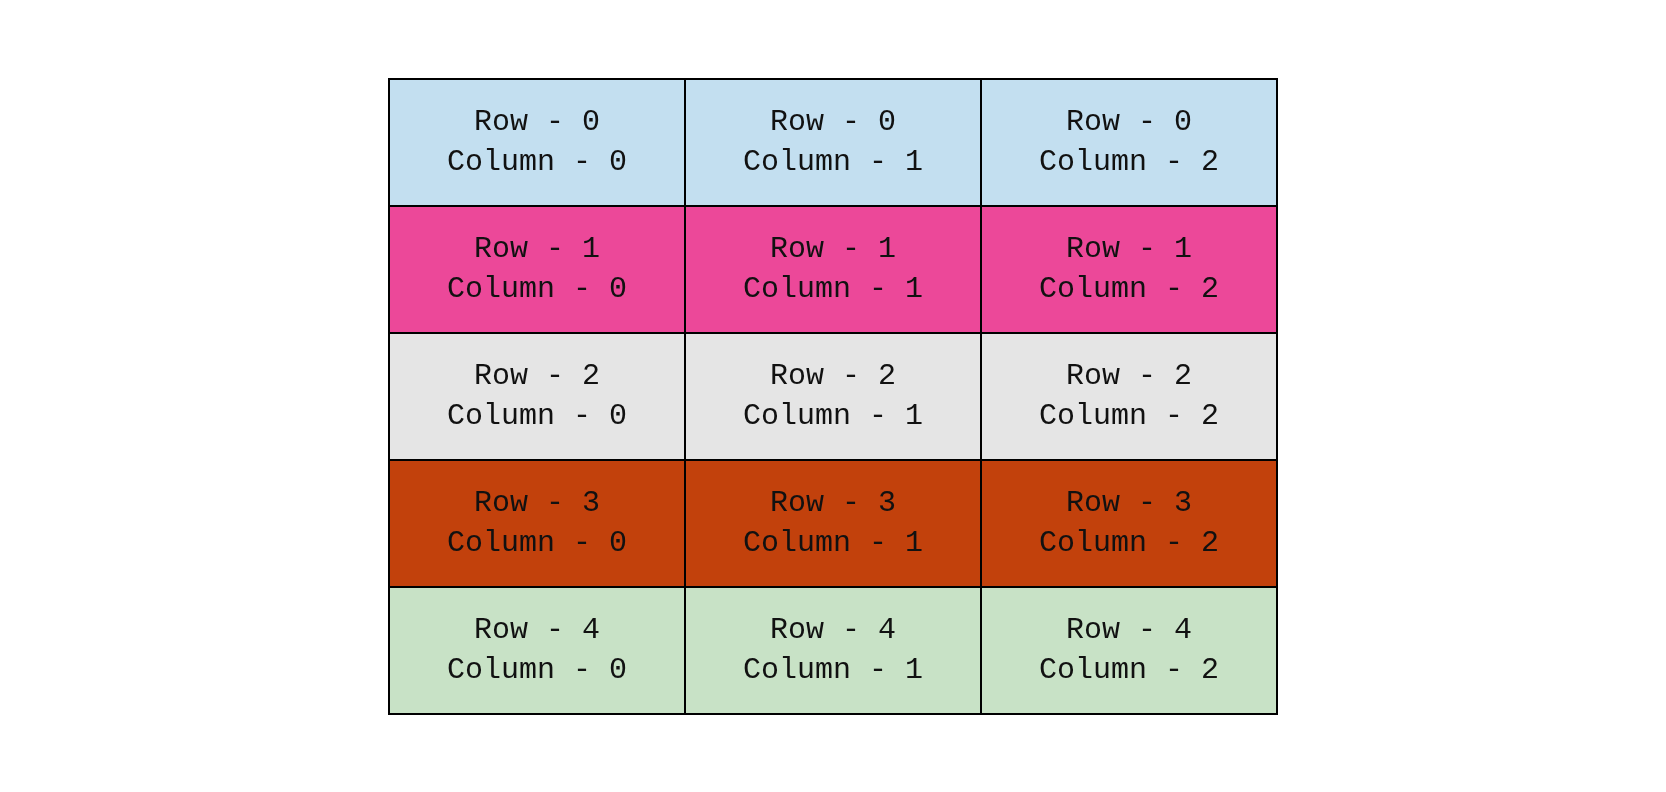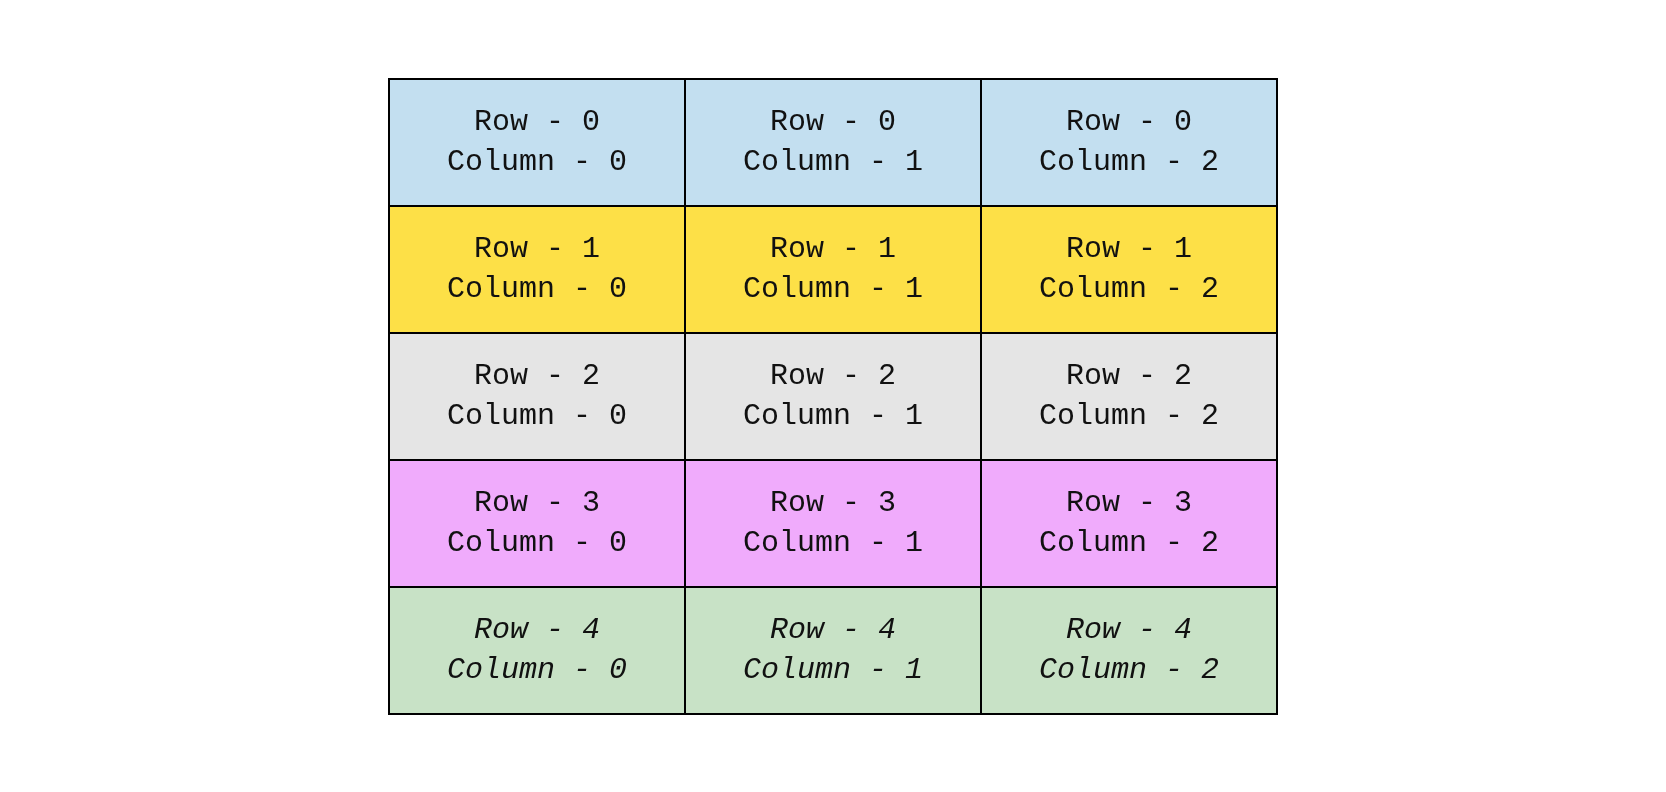--- a/index.html
+++ b/index.html
@@ -27,24 +27,24 @@
       text-align: center;
       vertical-align: middle;
       padding: 22px 22px;
       font-size: 30px;
       line-height: 1.35;
       color: #111;
       white-space: pre;
       min-width: 250px;
     }
     tr.row-0 td { background: #c3dff0; }
-    tr.row-1 td { background: #fde047; }
+    tr.row-1 td { background: #ec4899; }
     tr.row-2 td { background: #e5e5e5; }
-    tr.row-3 td { background: #f0abfc; }
-    tr.row-4 td { background: #c8e2c6; font-style: italic; }
+    tr.row-3 td { background: #c2410c; }
+    tr.row-4 td { background: #c8e2c6; }
   </style>
 </head>
 <body>
 
 <div class="table-wrap">
   <table>
     <tbody>
       <tr class="row-0">
         <td>Row - 0
 Column - 0</td>

